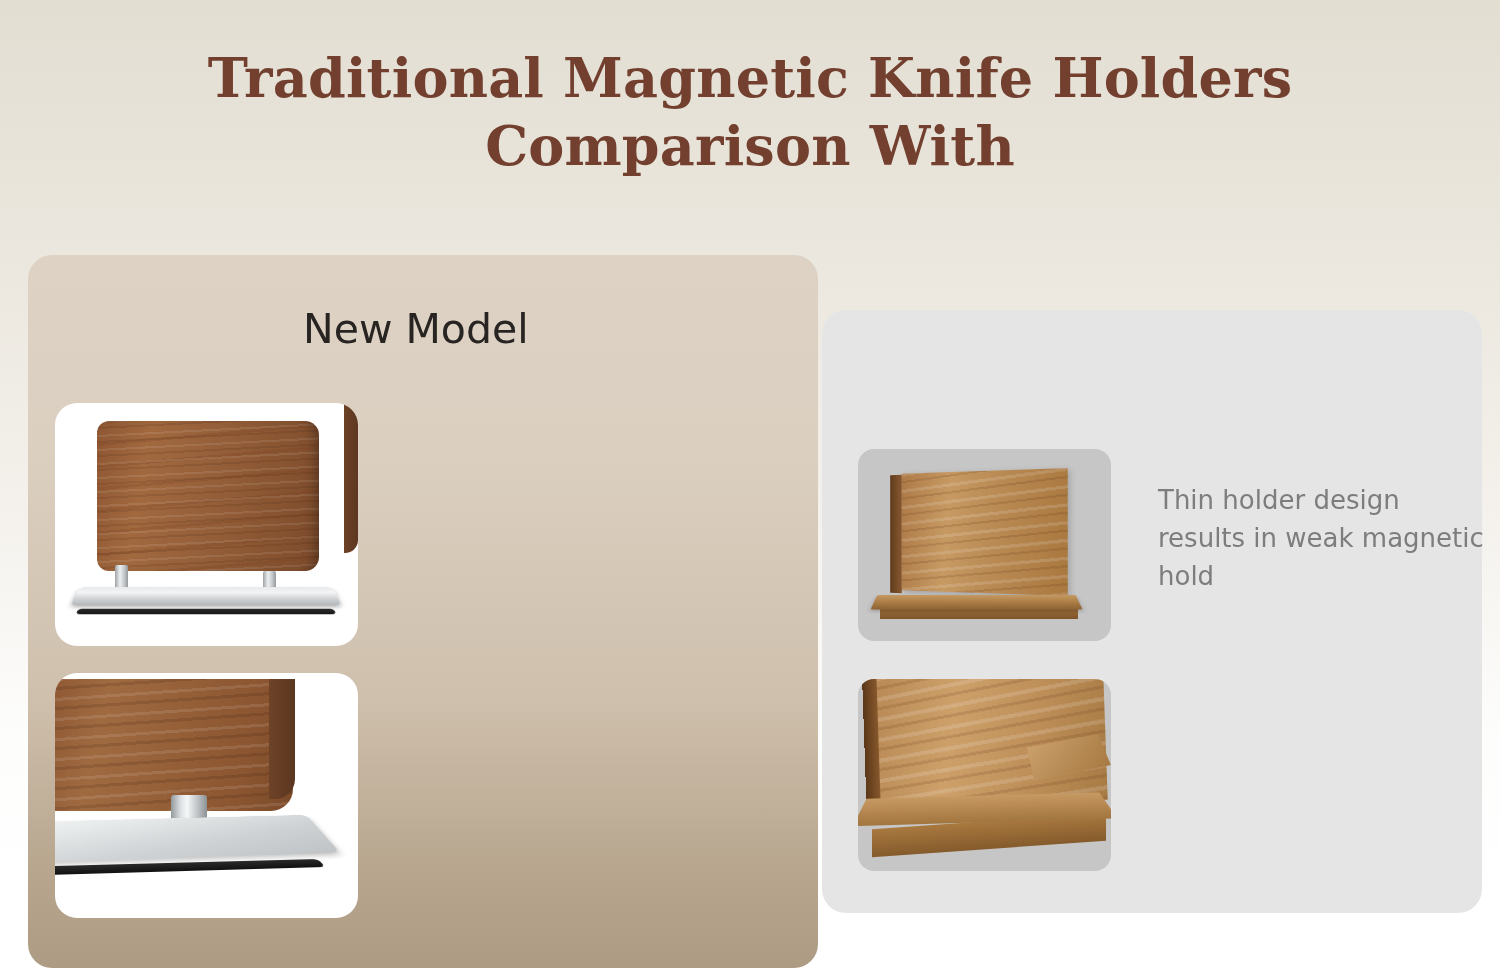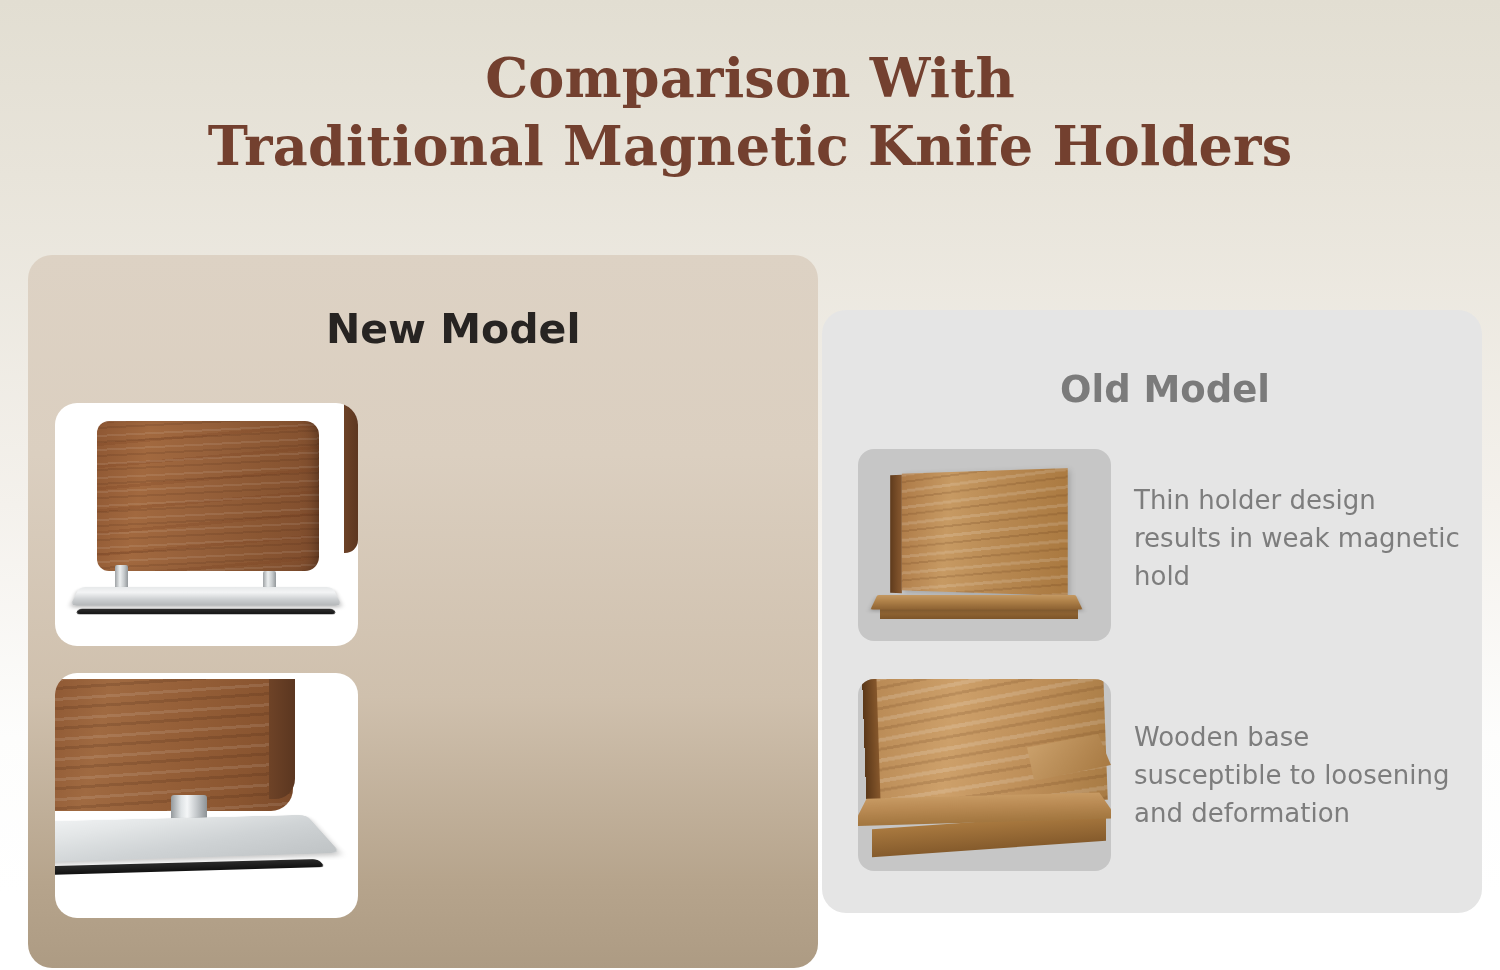--- a/index.html
+++ b/index.html
@@ -49,23 +49,22 @@
     top: 310px;
     width: 660px;
     height: 603px;
     background: #e5e5e5;
   }
 
   
   .panel-heading {
     position: absolute;
     font-family: "DejaVu Sans", sans-serif;
-    font-weight: 700;
+    font-weight: 400;
     white-space: nowrap;
-    margin-left: 23px;
   }
   .heading-new {
     left: 303px;
     top: 305px;
     font-size: 41px;
     color: #272422;
   }
   .heading-old {
     left: 1037px;
     top: 368px;
@@ -112,21 +111,21 @@
   .feature-new-1 { top: 460px; }
   .feature-new-2 { top: 736px; }
 
   .feature-old {
     left: 1134px;
     width: 330px;
     font-size: 26px;
     line-height: 38px;
     color: #7d7d7d;
   }
-  .feature-old-1 { top: 481px; }
+  .feature-old-1 { top: 481px; margin-left: 24px; }
   .feature-old-2 { top: 718px; }
 
   
 
   
   .nm1-wrap { position: absolute; inset: 0; }
   .nm1-block {
     position: absolute;
     left: 42px; top: 18px;
     width: 222px; height: 150px;
@@ -302,22 +301,22 @@
     background: linear-gradient(to bottom, #a9793f, #855b2c);
     transform: skewY(-4deg);
   }
 </style>
 </head>
 <body>
 
 <div id="page">
 
   <div class="title-block">
+    <span class="title-line">Traditional Magnetic Knife Holders</span>
     <span class="title-line">Comparison With</span>
-    <span class="title-line">Traditional Magnetic Knife Holders</span>
   </div>
 
   <div class="panel panel-new"></div>
 
   <div class="panel-heading heading-new">New Model</div>
 
   <div class="card card-new card-new-1">
     <div class="nm1-wrap">
       <div class="nm1-block"></div>
       <div class="nm1-edge"></div>
@@ -335,21 +334,20 @@
       <div class="nm2-block-edge"></div>
       <div class="nm2-post"></div>
       <div class="nm2-plate-dark"></div>
       <div class="nm2-plate"></div>
     </div>
   </div>
 
 
   <div class="panel panel-old"></div>
 
-  <div class="panel-heading heading-old">Old Model</div>
 
   <div class="card card-old card-old-1">
     <div class="nm1-wrap">
       <div class="om1-board-side"></div>
       <div class="om1-board"></div>
       <div class="om1-base-front"></div>
       <div class="om1-base"></div>
     </div>
   </div>
 
@@ -358,15 +356,14 @@
   <div class="card card-old card-old-2">
     <div class="nm1-wrap">
       <div class="om2-board-side"></div>
       <div class="om2-board"></div>
       <div class="om2-ledge"></div>
       <div class="om2-slab-front"></div>
       <div class="om2-slab-top"></div>
     </div>
   </div>
 
-  <div class="feature-text feature-old feature-old-2">Wooden base susceptible to loosening and deformation</div>
 
 </div>
 
 </body></html>

